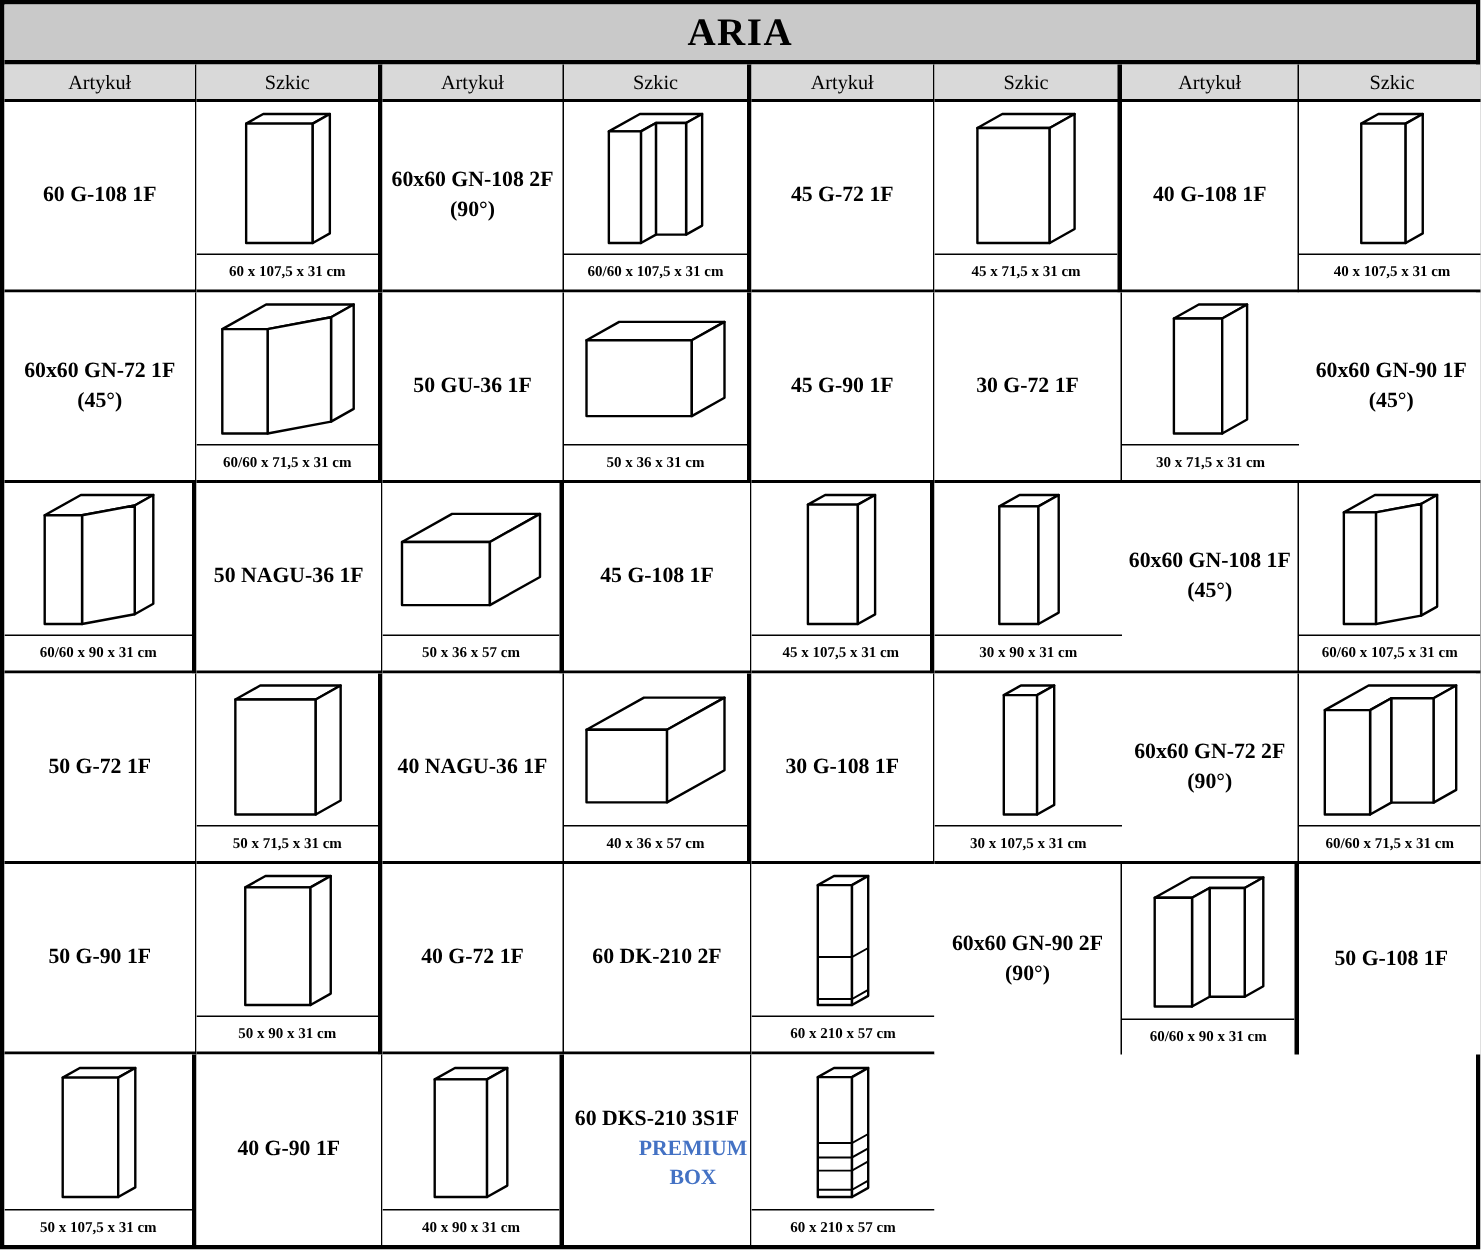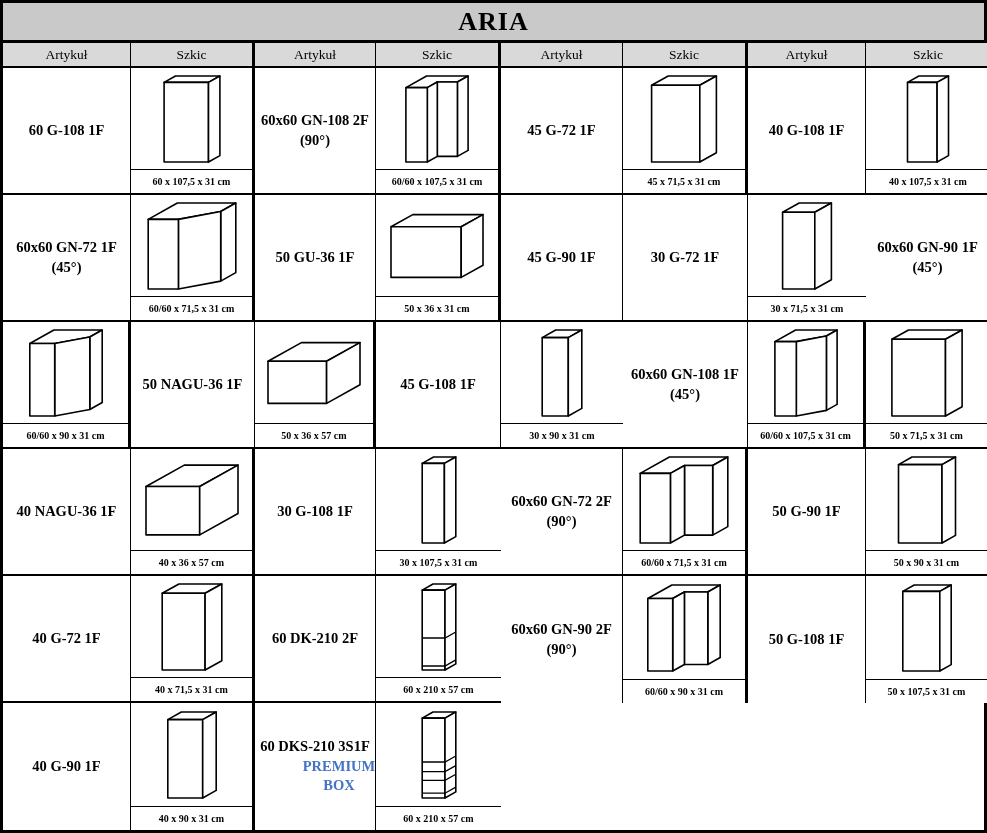--- a/index.html
+++ b/index.html
@@ -193,20 +193,30 @@
             <path d="M37.4,16.6 L96.0,16.6 L62.6,35.3 L4.0,35.3 Z" fill="#fff" stroke="#000" stroke-width="1.6" stroke-linejoin="round"></path>
             <path d="M4.0,35.3 L62.6,35.3 L62.6,77.4 L4.0,77.4 Z" fill="#fff" stroke="#000" stroke-width="1.6" stroke-linejoin="round"></path>
             <path d="M62.6,35.3 L96.0,16.6 L96.0,58.7 L62.6,77.4 Z" fill="#fff" stroke="#000" stroke-width="1.6" stroke-linejoin="round"></path>
           </svg>
         </div>
         <div class="dims">50 x 36 x 57 cm</div>
       </div>
       <div class="cell article">
         <div class="art-name">45 G-108 1F</div>
       </div>
+      <div class="cell sketch thick-r">
+        <div class="draw">
+          <svg viewBox="0 0 100 94">
+            <path d="M39.1,4.0 L72.4,4.0 L60.9,10.4 L27.6,10.4 Z" fill="#fff" stroke="#000" stroke-width="1.6" stroke-linejoin="round"></path>
+            <path d="M27.6,10.4 L60.9,10.4 L60.9,90.0 L27.6,90.0 Z" fill="#fff" stroke="#000" stroke-width="1.6" stroke-linejoin="round"></path>
+            <path d="M60.9,10.4 L72.4,4.0 L72.4,83.6 L60.9,90.0 Z" fill="#fff" stroke="#000" stroke-width="1.6" stroke-linejoin="round"></path>
+          </svg>
+        </div>
+        <div class="dims">45 x 107,5 x 31 cm</div>
+      </div>
       <div class="cell sketch last-col">
         <div class="draw">
           <svg viewBox="0 0 100 94">
             <path d="M43.7,4.0 L69.8,4.0 L56.3,11.6 L30.2,11.6 Z" fill="#fff" stroke="#000" stroke-width="1.6" stroke-linejoin="round"></path>
             <path d="M30.2,11.6 L56.3,11.6 L56.3,90.0 L30.2,90.0 Z" fill="#fff" stroke="#000" stroke-width="1.6" stroke-linejoin="round"></path>
             <path d="M56.3,11.6 L69.8,4.0 L69.8,82.4 L56.3,90.0 Z" fill="#fff" stroke="#000" stroke-width="1.6" stroke-linejoin="round"></path>
           </svg>
         </div>
         <div class="dims">30 x 90 x 31 cm</div>
       </div>
@@ -217,20 +227,23 @@
       <div class="cell sketch thick-r">
         <div class="draw">
           <svg viewBox="0 0 100 94">
             <path d="M39.6,4.0 L81.1,4.0 L70.4,10.0 L40.3,15.6 L18.9,15.6 Z" fill="#fff" stroke="#000" stroke-width="1.6" stroke-linejoin="round"></path>
             <path d="M81.1,4.0 L70.4,10.0 L70.4,84.4 L81.1,78.4 Z" fill="#fff" stroke="#000" stroke-width="1.6" stroke-linejoin="round"></path>
             <path d="M70.4,10.0 L40.3,15.6 L40.3,90.0 L70.4,84.4 Z" fill="#fff" stroke="#000" stroke-width="1.6" stroke-linejoin="round"></path>
             <path d="M40.3,15.6 L18.9,15.6 L18.9,90.0 L40.3,90.0 Z" fill="#fff" stroke="#000" stroke-width="1.6" stroke-linejoin="round"></path>
           </svg>
         </div>
         <div class="dims">60/60 x 107,5 x 31 cm</div>
+      </div>
+      <div class="cell article">
+        <div class="art-name">50 G-72 1F</div>
       </div>
       <div class="cell sketch thick-r">
         <div class="draw">
           <svg viewBox="0 0 100 94">
             <path d="M31.5,4.0 L85.1,4.0 L68.5,13.3 L14.9,13.3 Z" fill="#fff" stroke="#000" stroke-width="1.6" stroke-linejoin="round"></path>
             <path d="M14.9,13.3 L68.5,13.3 L68.5,90.0 L14.9,90.0 Z" fill="#fff" stroke="#000" stroke-width="1.6" stroke-linejoin="round"></path>
             <path d="M68.5,13.3 L85.1,4.0 L85.1,80.7 L68.5,90.0 Z" fill="#fff" stroke="#000" stroke-width="1.6" stroke-linejoin="round"></path>
           </svg>
         </div>
         <div class="dims">50 x 71,5 x 31 cm</div>
@@ -285,30 +298,20 @@
           <svg viewBox="0 0 100 94">
             <path d="M35.0,4.0 L78.5,4.0 L65.0,11.6 L21.5,11.6 Z" fill="#fff" stroke="#000" stroke-width="1.6" stroke-linejoin="round"></path>
             <path d="M21.5,11.6 L65.0,11.6 L65.0,90.0 L21.5,90.0 Z" fill="#fff" stroke="#000" stroke-width="1.6" stroke-linejoin="round"></path>
             <path d="M65.0,11.6 L78.5,4.0 L78.5,82.4 L65.0,90.0 Z" fill="#fff" stroke="#000" stroke-width="1.6" stroke-linejoin="round"></path>
           </svg>
         </div>
         <div class="dims">50 x 90 x 31 cm</div>
       </div>
       <div class="cell article">
         <div class="art-name">40 G-72 1F</div>
-      </div>
-      <div class="cell sketch thick-r">
-        <div class="draw">
-          <svg viewBox="0 0 100 94">
-            <path d="M36.9,4.0 L79.8,4.0 L63.1,13.3 L20.2,13.3 Z" fill="#fff" stroke="#000" stroke-width="1.6" stroke-linejoin="round"></path>
-            <path d="M20.2,13.3 L63.1,13.3 L63.1,90.0 L20.2,90.0 Z" fill="#fff" stroke="#000" stroke-width="1.6" stroke-linejoin="round"></path>
-            <path d="M63.1,13.3 L79.8,4.0 L79.8,80.7 L63.1,90.0 Z" fill="#fff" stroke="#000" stroke-width="1.6" stroke-linejoin="round"></path>
-          </svg>
-        </div>
-        <div class="dims">40 x 71,5 x 31 cm</div>
       </div>
       <div class="cell article">
         <div class="art-name">60 DK-210 2F</div>
       </div>
       <div class="cell sketch last-col">
         <div class="draw">
           <svg viewBox="0 0 100 94">
             <path d="M44.0,4.0 L66.8,4.0 L56.0,10.1 L33.2,10.1 Z" fill="#fff" stroke="#000" stroke-width="1.6" stroke-linejoin="round"></path>
             <path d="M33.2,10.1 L56.0,10.1 L56.0,90.0 L33.2,90.0 Z" fill="#fff" stroke="#000" stroke-width="1.6" stroke-linejoin="round"></path>
             <path d="M56.0,10.1 L66.8,4.0 L66.8,83.9 L56.0,90.0 Z" fill="#fff" stroke="#000" stroke-width="1.6" stroke-linejoin="round"></path>

